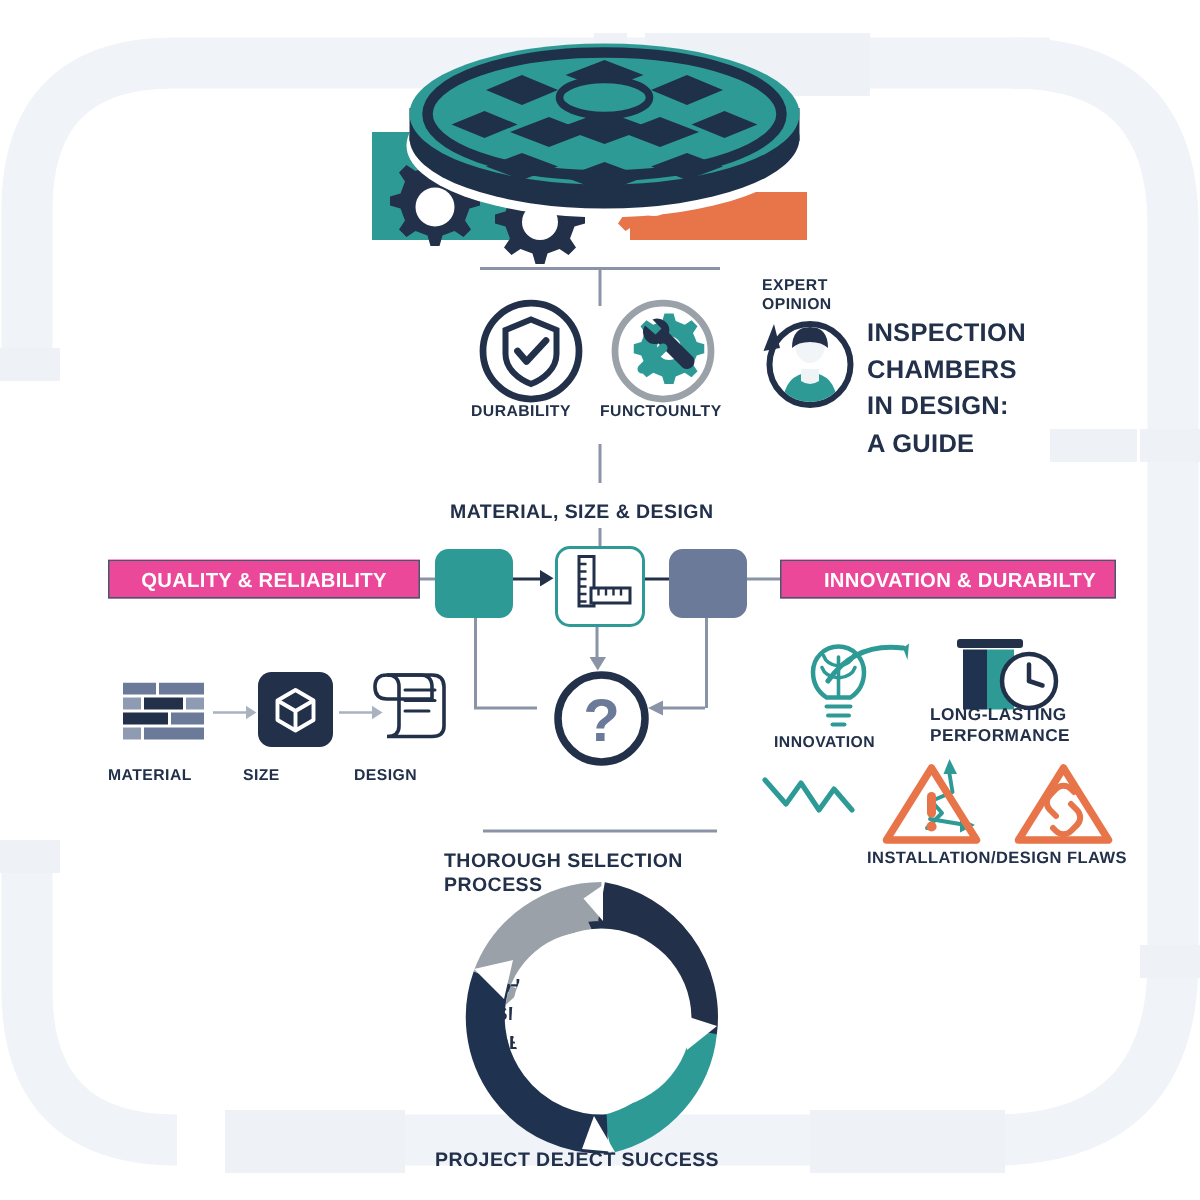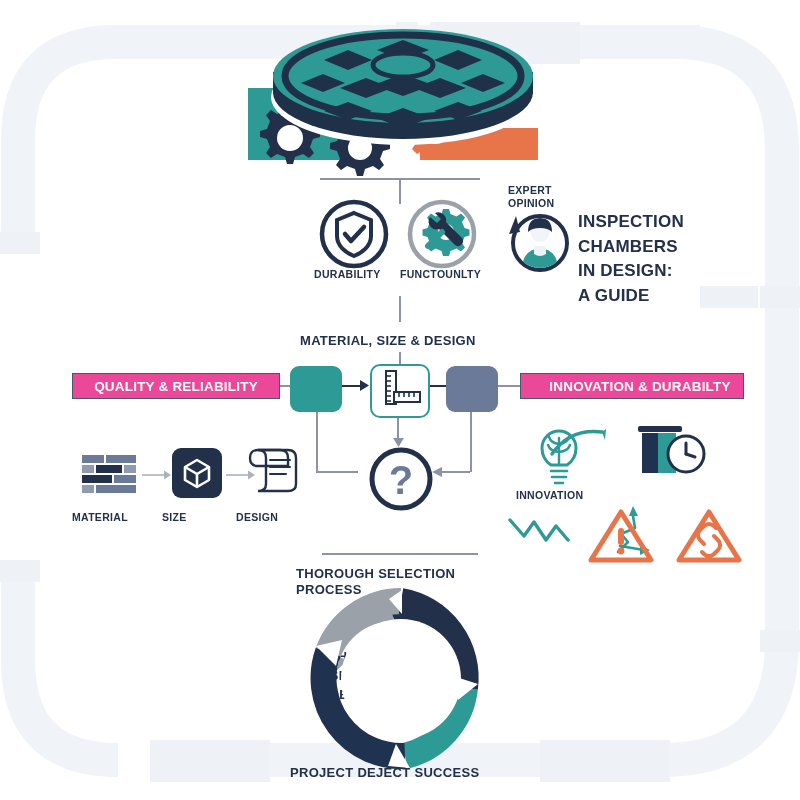--- a/index.html
+++ b/index.html
@@ -296,20 +296,24 @@
   <svg class="abs" style="left:628px;top:422px;z-index:5;" width="90" height="58" viewBox="0 0 90 58">
     <rect x="10" y="4" width="44" height="6" rx="2" fill="#22304a"></rect>
     <rect x="14" y="11" width="16" height="40" fill="#1f3350"></rect>
     <rect x="30" y="11" width="18" height="40" fill="#2E9A96"></rect>
     <circle cx="58" cy="32" r="18" fill="#ffffff" stroke="#22304a" stroke-width="3"></circle>
     <g stroke="#22304a" stroke-width="3" stroke-linecap="round">
       <line x1="58" y1="32" x2="58" y2="21"></line>
       <line x1="58" y1="32" x2="67" y2="35"></line>
     </g>
   </svg>
+  <div class="abs cap icon-label" style="left:620px;top:470px;width:130px;font-size:11.5px;z-index:5;">
+    <span>LONG-LASTING</span><br>
+    <span>PERFORMANCE</span>
+  </div>
 
   <svg class="abs" style="left:508px;top:502px;z-index:5;" width="240" height="62" viewBox="0 0 240 62">
     <path d="M 2 18 l 14 16 l 10 -14 l 12 18 l 10 -14 l 12 14" fill="none" stroke="#2E9A96" stroke-width="3.4" stroke-linecap="round" stroke-linejoin="round"></path>
     <path d="M 110 50 l 10 -10 l -7 -8 l 14 -6 l -2 -12" fill="none" stroke="#2E9A96" stroke-width="2.6" stroke-linecap="round" stroke-linejoin="round"></path>
     <path d="M 121 14 l 4 -10 l 5 10 z" fill="#2E9A96"></path>
     <path d="M 112 44 l 24 4" fill="none" stroke="#2E9A96" stroke-width="2.6" stroke-linecap="round"></path>
     <path d="M 132 43 l 10 5 l -10 5 z" fill="#2E9A96"></path>
   </svg>
 
   <svg class="abs" style="left:588px;top:508px;z-index:6;" width="66" height="56" viewBox="0 0 66 56">
@@ -319,20 +323,21 @@
   </svg>
 
   <svg class="abs" style="left:676px;top:508px;z-index:6;" width="66" height="56" viewBox="0 0 66 56">
     <path d="M 33 4 L 63 52 H 3 Z" fill="none" stroke="#E8744A" stroke-width="5" stroke-linejoin="round"></path>
     <g stroke="#E8744A" stroke-width="4" fill="none" stroke-linecap="round">
       <path d="M 28 36 l -4 -4 a 7 7 0 0 1 0 -10 l 4 -4 a 7 7 0 0 1 10 0 l 2 2"></path>
       <path d="M 38 28 l 4 4 a 7 7 0 0 1 0 10 l -4 4 a 7 7 0 0 1 -10 0 l -2 -2"></path>
     </g>
   </svg>
 
+  <div class="abs cap icon-label" style="left:578px;top:566px;width:190px;font-size:11px;z-index:5;">INSTALLATION/DESIGN FLAWS</div>
 
   <svg class="abs" style="left:310px;top:588px;z-index:5;" width="182" height="182" viewBox="0 0 182 182">
 
     <path d="M 91 8 A 83 83 0 0 0 13 64 L 38 72 L 27 82 A 57 57 0 0 1 85 33 L 80 22 L 96 20 Z" fill="#9aa1a8"></path>
 
     <path d="M 96 20 L 80 22 L 85 33 A 57 57 0 0 1 140 97 L 152 92 L 147 108 A 83 83 0 0 0 91 8 Z" fill="#22304a"></path>
 
     <g fill="none" stroke-width="26">
       <path d="M 91 13 A 78 78 0 0 0 18 64" stroke="#9aa1a8"></path>
       <path d="M 91 13 A 78 78 0 0 1 155 100" stroke="#22304a"></path>

